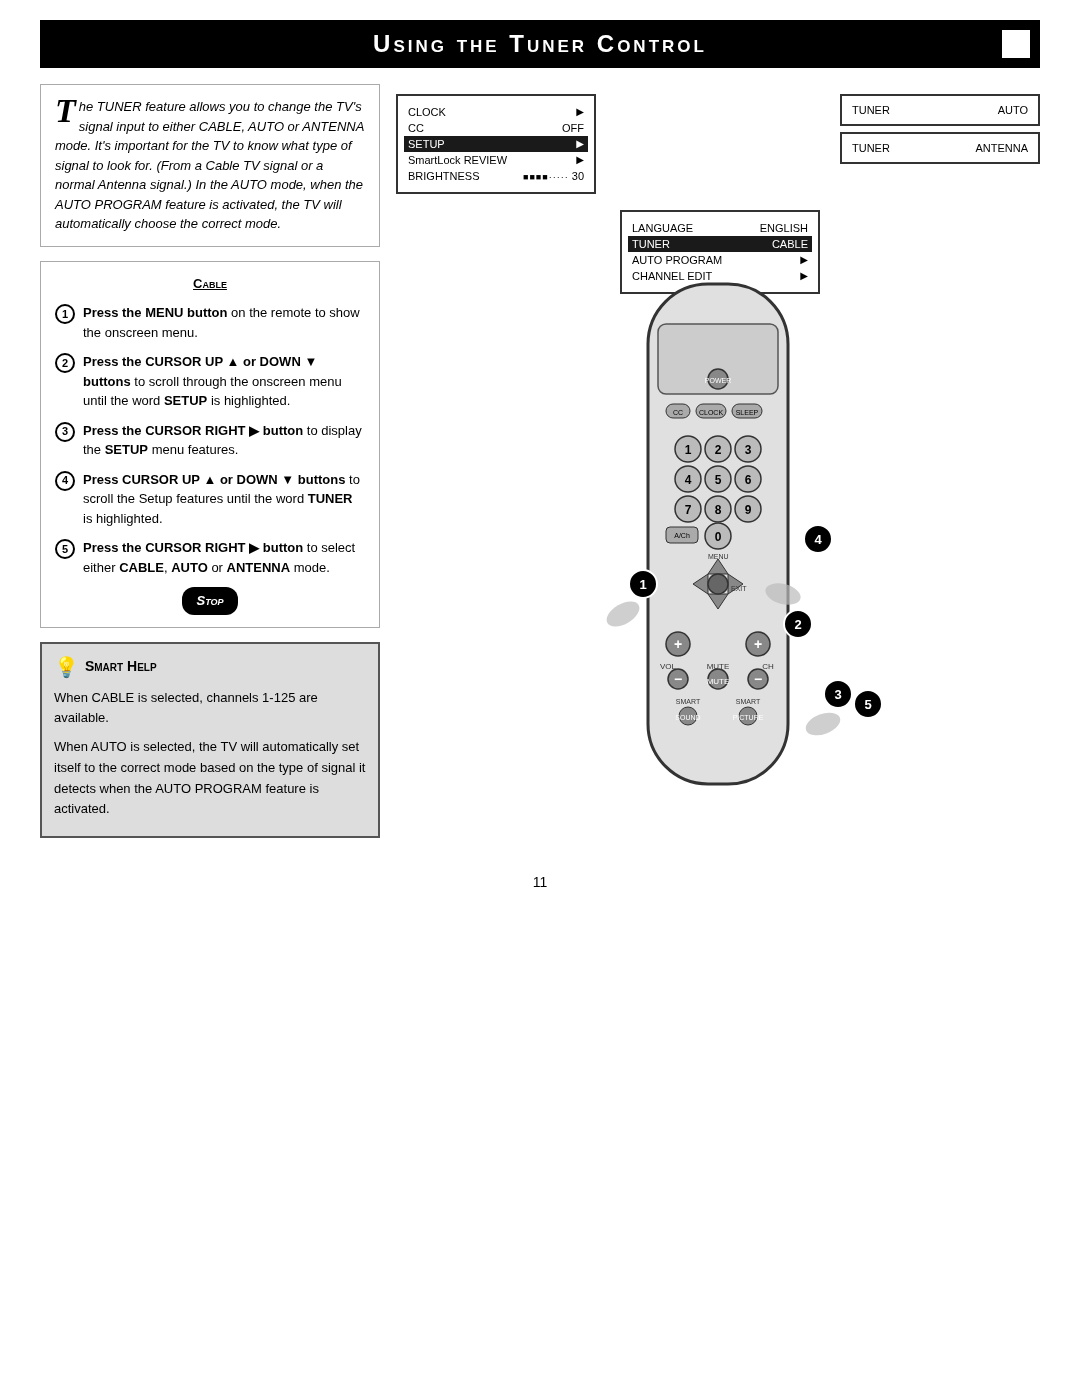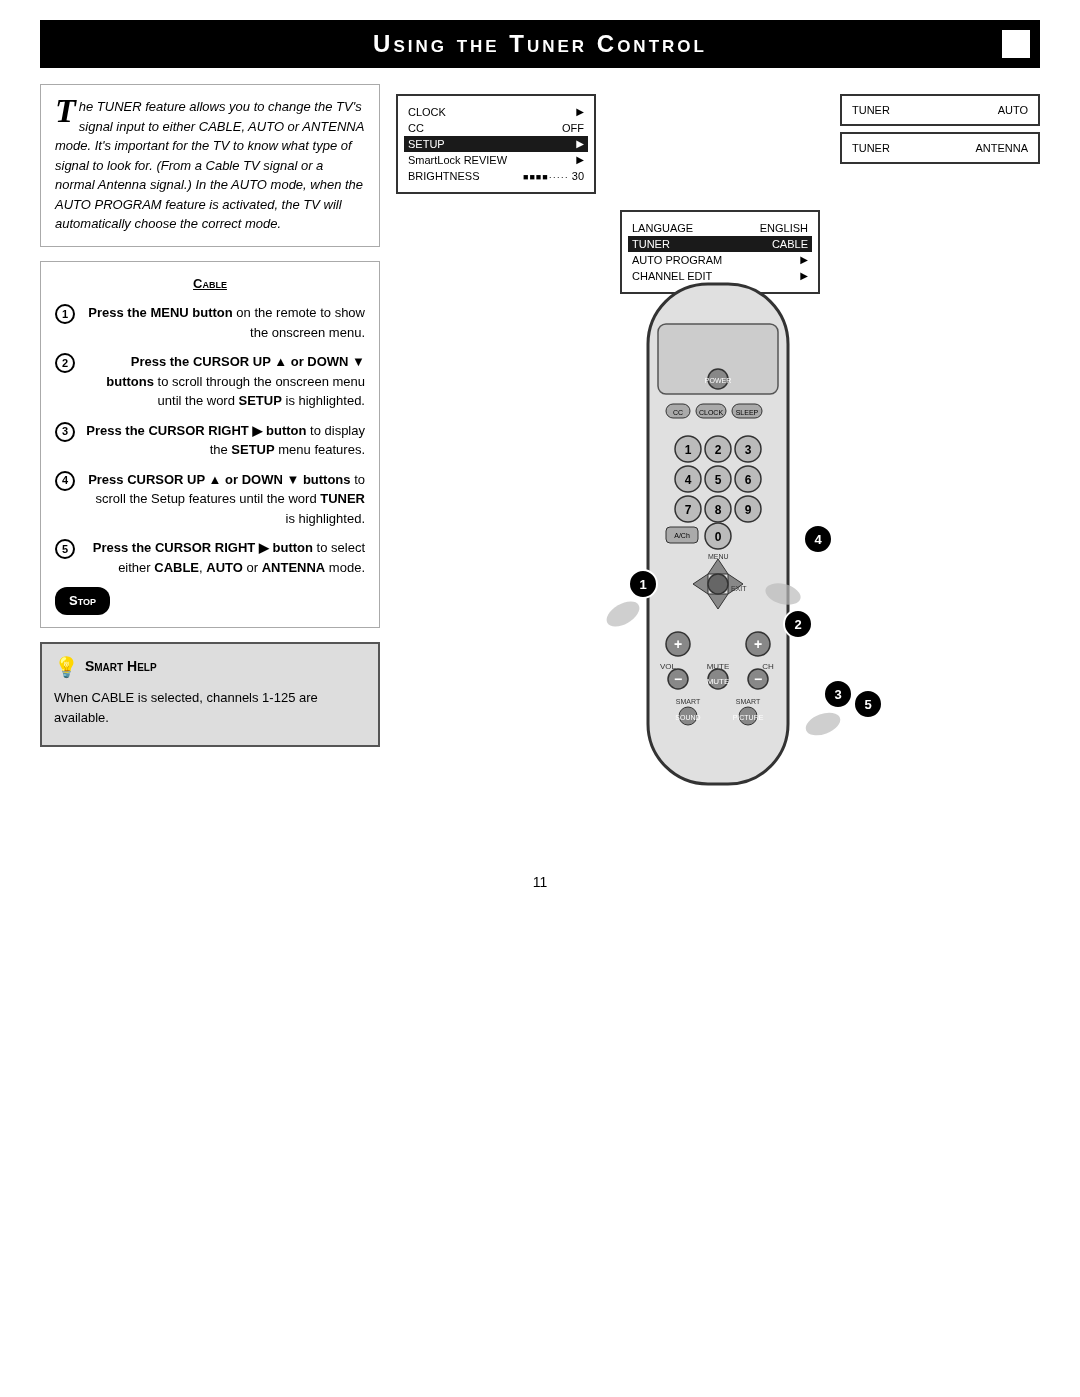--- a/index.html
+++ b/index.html
@@ -116,28 +116,28 @@
       border: 2px solid #000;
       border-radius: 50%;
       font-weight: bold;
       font-size: 11px;
       margin-right: 8px;
       flex-shrink: 0;
       margin-top: 1px;
     }
     .step-text {
       flex: 1;
-      text-align: right;
     }
     .step-text b { font-weight: bold; }
 
     
     .stop-icon {
-      text-align: left;
+      text-align: center;
       margin-top: 6px;
+      font-style: italic;
     }
     .stop-btn {
       display: inline-block;
       background: #000;
       color: #fff;
       font-weight: bold;
       font-variant: small-caps;
       padding: 4px 14px;
       font-size: 13px;
       border-radius: 12px;
@@ -307,20 +307,21 @@
       </div>
     </div>
 
     <div class="smart-help-box">
       <div class="smart-help-header">
         <span class="lightbulb-icon">💡</span>
         <span>Smart Help</span>
       </div>
       <div class="smart-help-text">
         <p>When CABLE is selected, channels 1-125 are available.</p>
+        <p>When AUTO is selected, the TV will automatically set itself to the correct mode based on the type of signal it detects when the AUTO PROGRAM feature is activated.</p>
       </div>
     </div>
 
   </div>
 
   <div class="right-col">
 
     <div class="top-right-section">
 
       <div class="menus-col">

